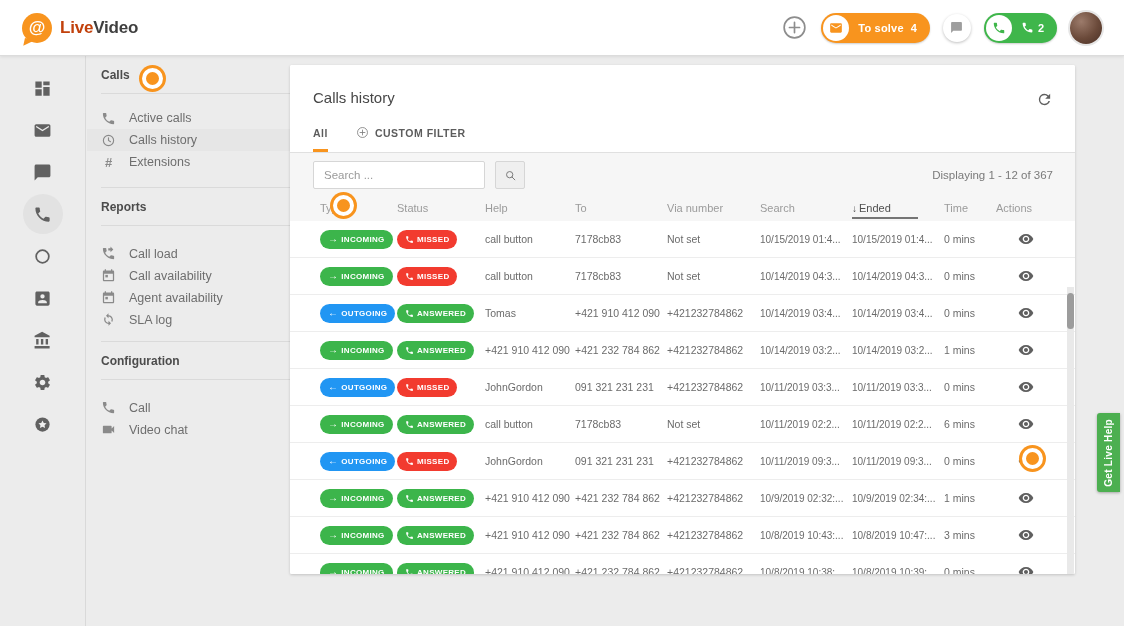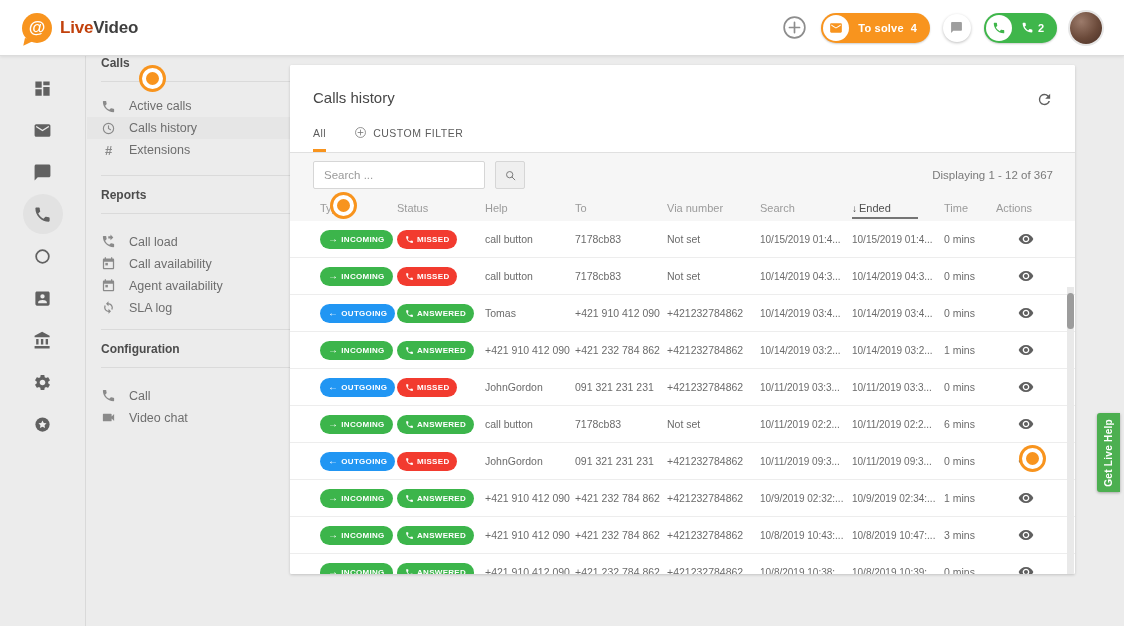--- a/index.html
+++ b/index.html
@@ -42,21 +42,21 @@
   
   .rail { position:absolute; top:56px; left:0; width:86px; bottom:0;
           border-right:1px solid #d9d9d9; display:flex; flex-direction:column;
           align-items:center; padding-top:12px; gap:2px; }
   .rail-item { width:40px; height:40px; border-radius:50%; display:flex; align-items:center;
                justify-content:center; color:#616161; cursor:pointer; }
   .rail-item.active { background:#e2e2e2; }
   .rail-item .ic { width:19px; height:19px; }
 
   
-  .sidebar { position:absolute; top:56px; left:87px; width:237px; bottom:0; padding-top:0; }
+  .sidebar { position:absolute; top:56px; left:87px; width:237px; bottom:0; padding-top:12px; }
   .side-section + .side-section { margin-top:10px; border-top:1px solid #dadada; padding-top:12px;
                                   margin-left:14px; margin-right:20px; }
   .side-section + .side-section .side-title { margin-left:0; margin-right:0; }
   .side-section + .side-section .side-item { padding-left:0;align-items:flex-end; }
   .side-title { margin:0 20px 0 14px; font-size:12px; font-weight:700; color:#4c4c4c;
                 padding-bottom:11px; border-bottom:1px solid #dadada; }
   .side-items { padding:13px 0 4px 0; }
   .side-item { display:flex; align-items:center; height:22px; padding-left:14px;
                font-size:12.5px; color:#6e6e6e; cursor:pointer; white-space:nowrap; }
   .side-item.selected { background:#e6e6e6; margin-right:18px; }
@@ -64,21 +64,21 @@
           display:inline-flex; align-items:center; justify-content:center; }
   .s-ic .hash { font-weight:700; font-size:13px; color:#8a8a8a; }
 
   
   .card { position:absolute; left:290px; top:65px; width:785px; height:509px; background:#fff;
           border-radius:2px; box-shadow:0 1px 3px rgba(0,0,0,.18); overflow:hidden; }
   .card-head { height:88px; position:relative; background:#fff; border-bottom:1px solid #e0e0e0; }
   .card-title { position:absolute; left:23px; top:24px; font-size:15px; font-weight:500; color:#474747; }
   .refresh-btn { position:absolute; right:22px; top:26px; width:17px; height:17px; color:#5f5f5f; cursor:pointer; }
   .tabs { position:absolute; left:23px; bottom:0; display:flex; gap:28px; }
-  .tab { font-size:10.5px; font-weight:400; letter-spacing:.5px; color:#5c5c5c;
+  .tab { font-size:10.5px; font-weight:700; letter-spacing:.5px; color:#5c5c5c;
          padding-bottom:10px; display:flex; align-items:center; gap:6px; cursor:pointer;
          border-bottom:3px solid transparent; }
   .tab.active { border-bottom-color:#f8941e; }
   .tab-ic { width:13px; height:13px; color:#7a7a7a; display:inline-flex; }
 
   .card-body { height:421px; background:#f6f6f6; position:relative; overflow:hidden; }
   .search-row { display:flex; align-items:center; padding:8px 22px 6px 23px; }
   .search-input { width:172px; height:28px; border:1px solid #d6d6d6; border-radius:2px;
                   background:#fff; padding:0 10px; font-size:11.5px; color:#555;
                   font-family:"Liberation Sans",sans-serif; outline:none; }

